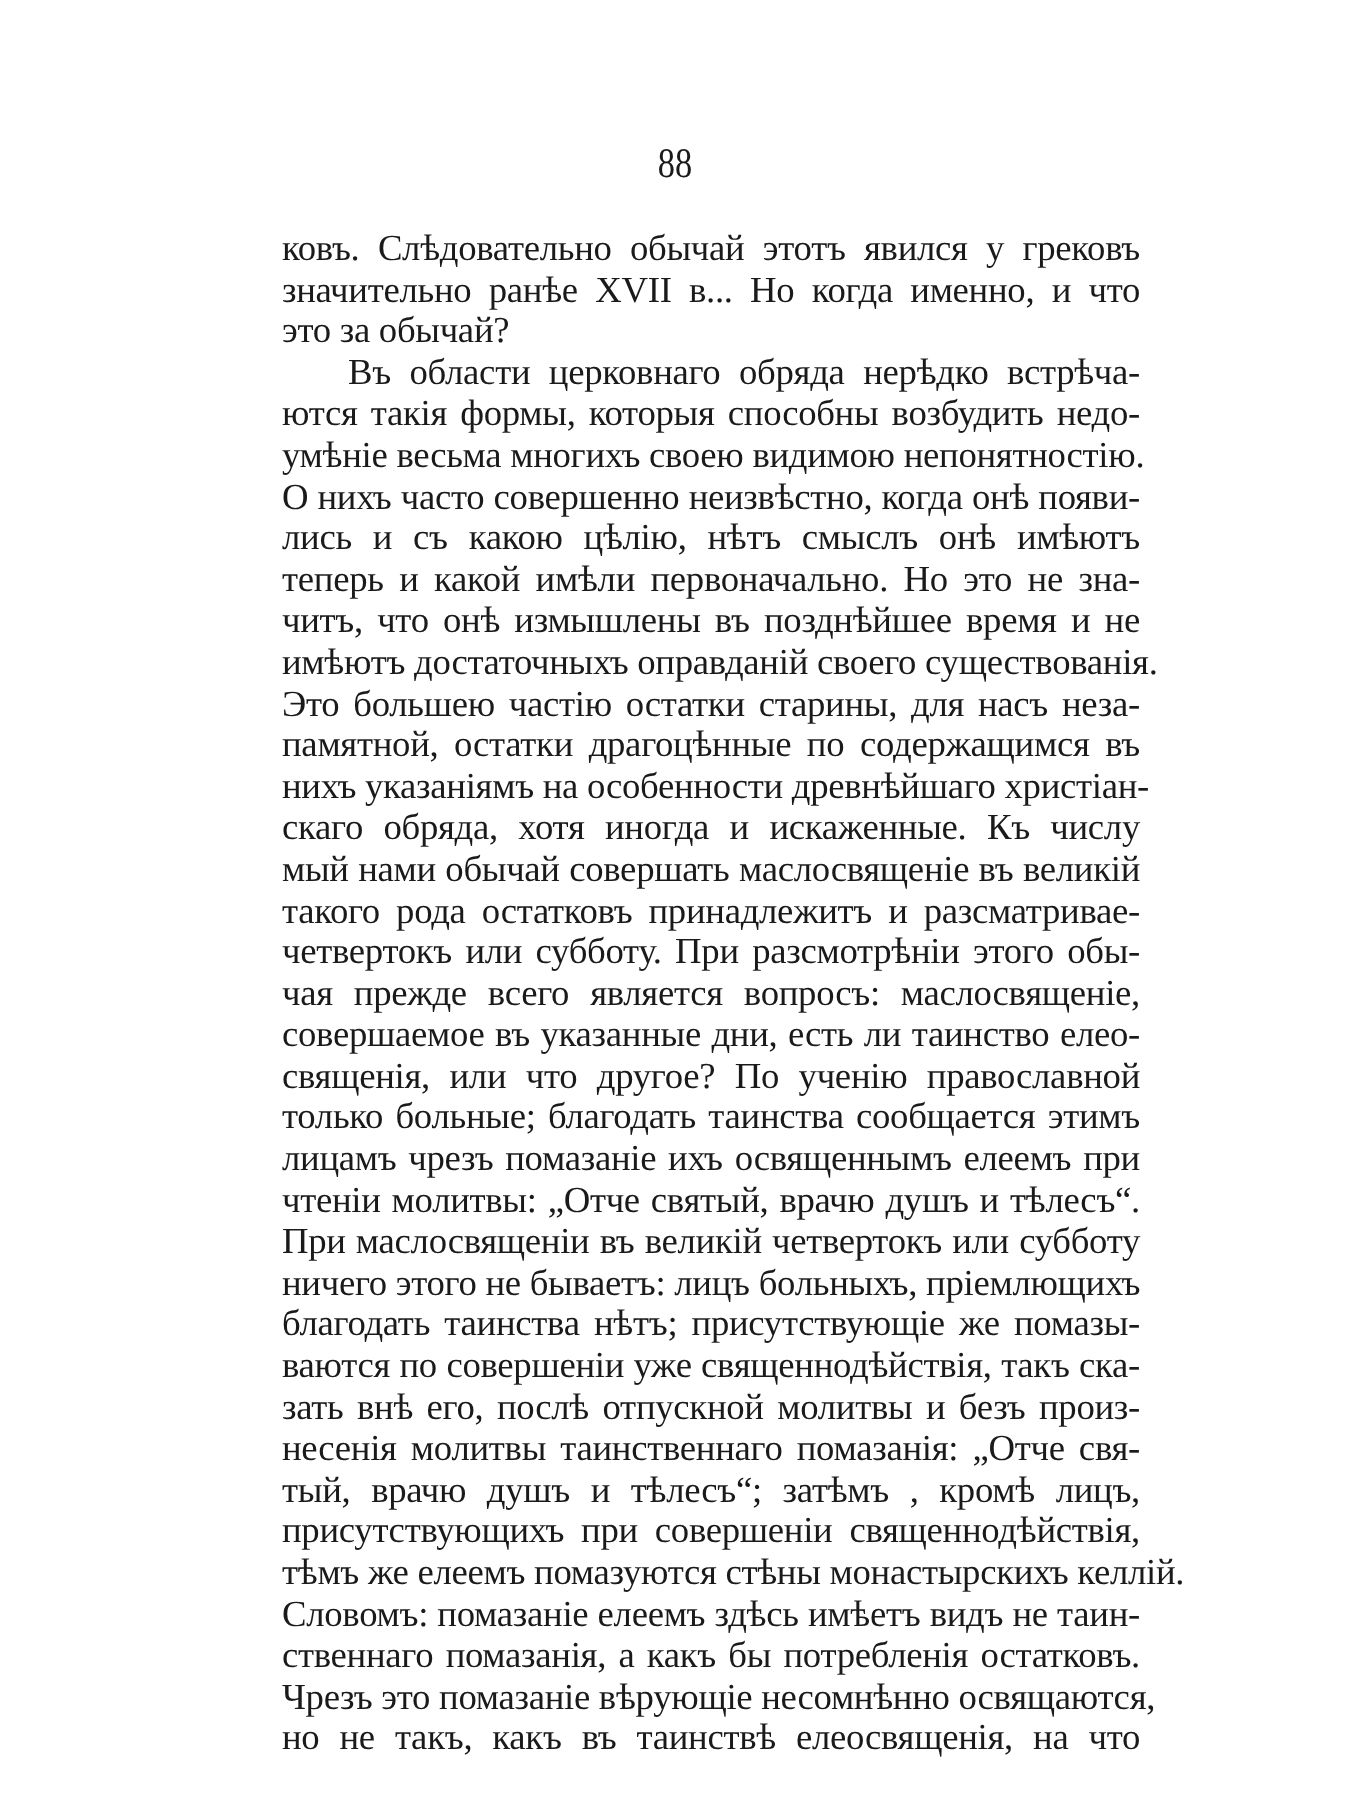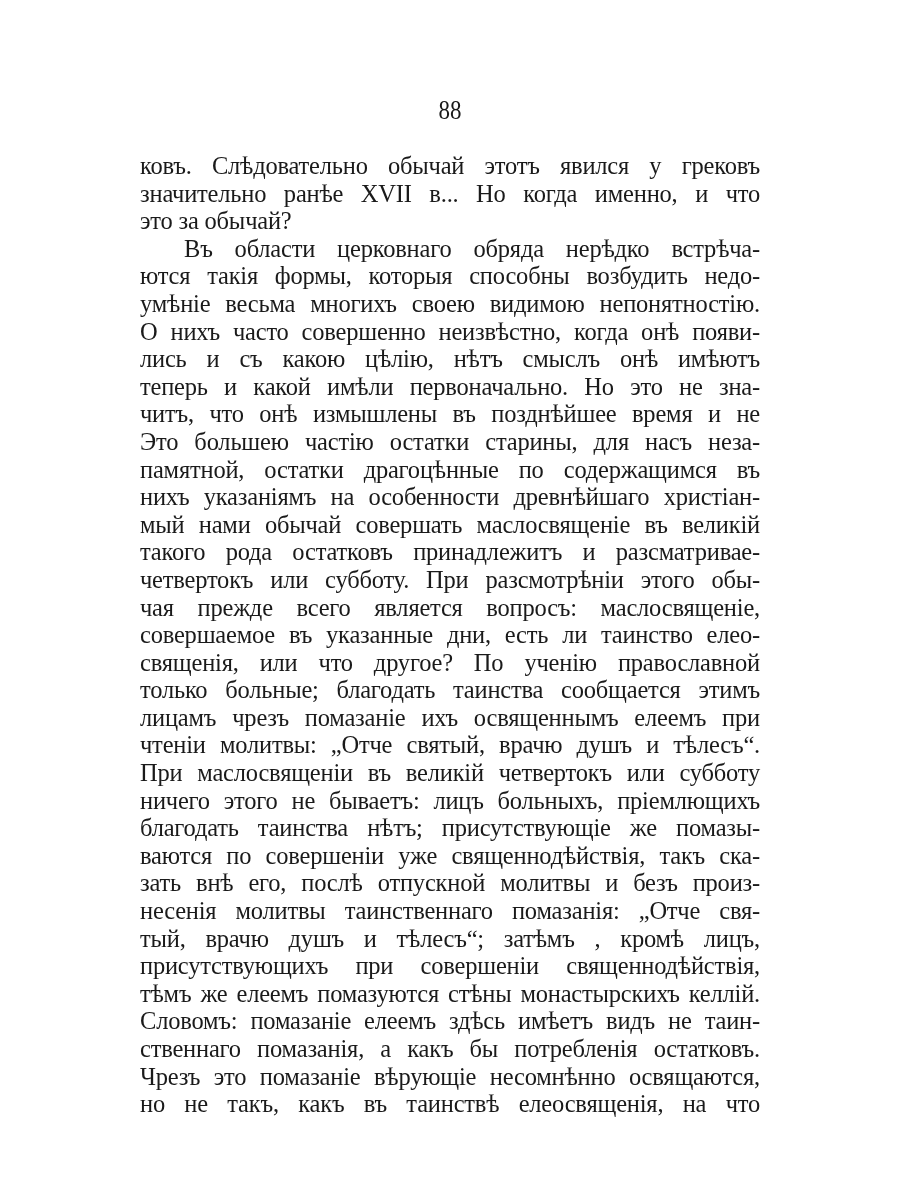--- a/index.html
+++ b/index.html
@@ -28,20 +28,21 @@
     }
     .line {
       display: block;
       height: 27.6px;
       line-height: 27.6px;
       font-size: 24.5px;
       white-space: nowrap;
       text-align: justify;
       text-align-last: justify;
       letter-spacing: -0.2px;
+      margin-left: 48px;
     }
     .line.last { text-align-last: left; }
     .line.indent { padding-left: 44px; }
     .it { }
   </style>
 </head>
 <body>
 
 <div class="page-number">88</div>
 
@@ -49,23 +50,25 @@
     <div class="line"><span>ковъ. Слѣдовательно обычай этотъ явился у грековъ</span></div>
     <div class="line"><span>значительно ранѣе XVII в... Но когда именно, и что</span></div>
     <div class="line last"><span>это за обычай?</span></div>
     <div class="line indent"><span>Въ области церковнаго обряда нерѣдко встрѣча-</span></div>
     <div class="line"><span>ются такія формы, которыя способны возбудить недо-</span></div>
     <div class="line"><span>умѣніе весьма многихъ своею видимою непонятностію.</span></div>
     <div class="line"><span>О нихъ часто совершенно неизвѣстно, когда онѣ появи-</span></div>
     <div class="line"><span>лись и съ какою цѣлію, нѣтъ смыслъ онѣ имѣютъ</span></div>
     <div class="line"><span>теперь и какой имѣли первоначально. Но это не зна-</span></div>
     <div class="line"><span>читъ, что онѣ измышлены въ позднѣйшее время и не</span></div>
+    <div class="line"><span>имѣютъ достаточныхъ оправданій своего существованія.</span></div>
     <div class="line"><span>Это большею частію остатки старины, для насъ неза-</span></div>
     <div class="line"><span>памятной, остатки драгоцѣнные по содержащимся въ</span></div>
     <div class="line"><span>нихъ указаніямъ на особенности древнѣйшаго христіан-</span></div>
+    <div class="line"><span>скаго обряда, хотя иногда и искаженные. Къ числу</span></div>
     <div class="line"><span>мый нами обычай совершать маслосвященіе въ великій</span></div>
     <div class="line"><span>такого рода остатковъ принадлежитъ и разсматривае-</span></div>
     <div class="line"><span>четвертокъ или субботу. При разсмотрѣніи этого обы-</span></div>
     <div class="line"><span>чая прежде всего является вопросъ: маслосвященіе,</span></div>
     <div class="line"><span>совершаемое въ указанные дни, есть ли </span><span class="it">таинство</span><span> елео-</span></div>
     <div class="line"><span>священія, или что другое? По ученію православной</span></div>
     <div class="line"><span>только больные; благодать таинства сообщается этимъ</span></div>
     <div class="line"><span>лицамъ чрезъ помазаніе ихъ освященнымъ елеемъ при</span></div>
     <div class="line"><span>чтеніи молитвы: „</span><span class="it">Отче святый, врачю душъ и тѣлесъ</span><span>“.</span></div>
     <div class="line"><span>При маслосвященіи въ великій четвертокъ или субботу</span></div>

